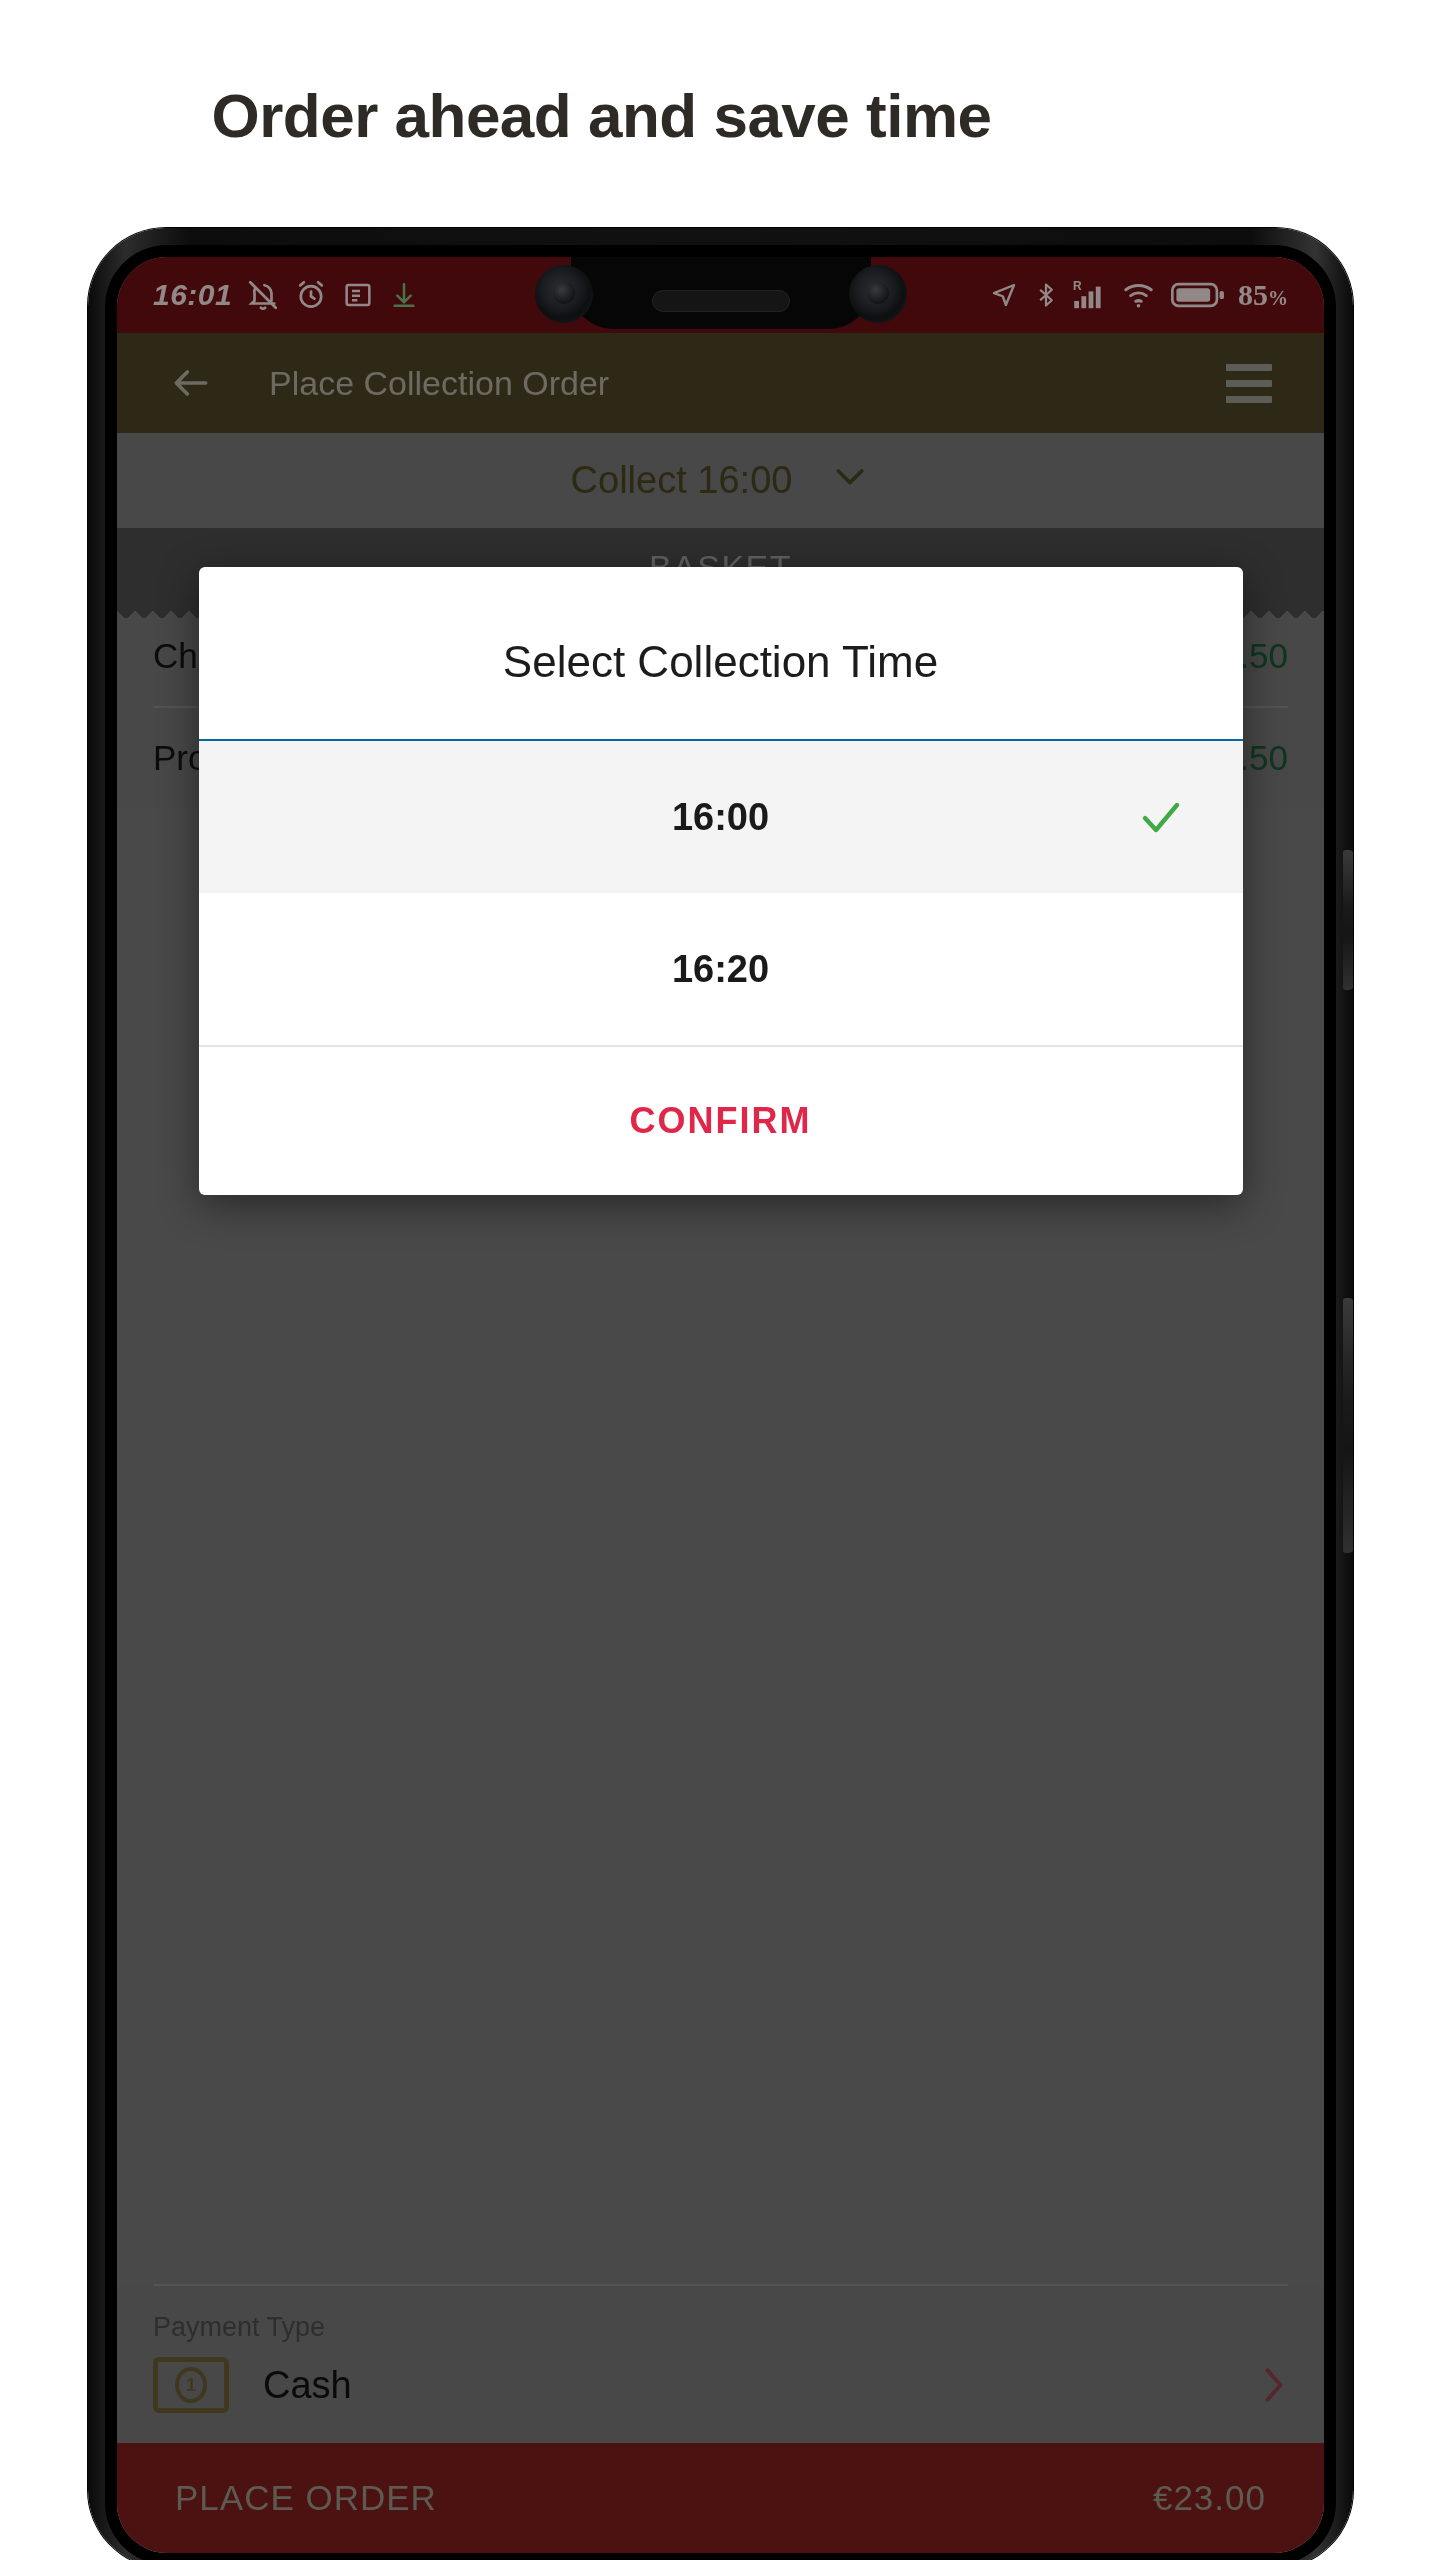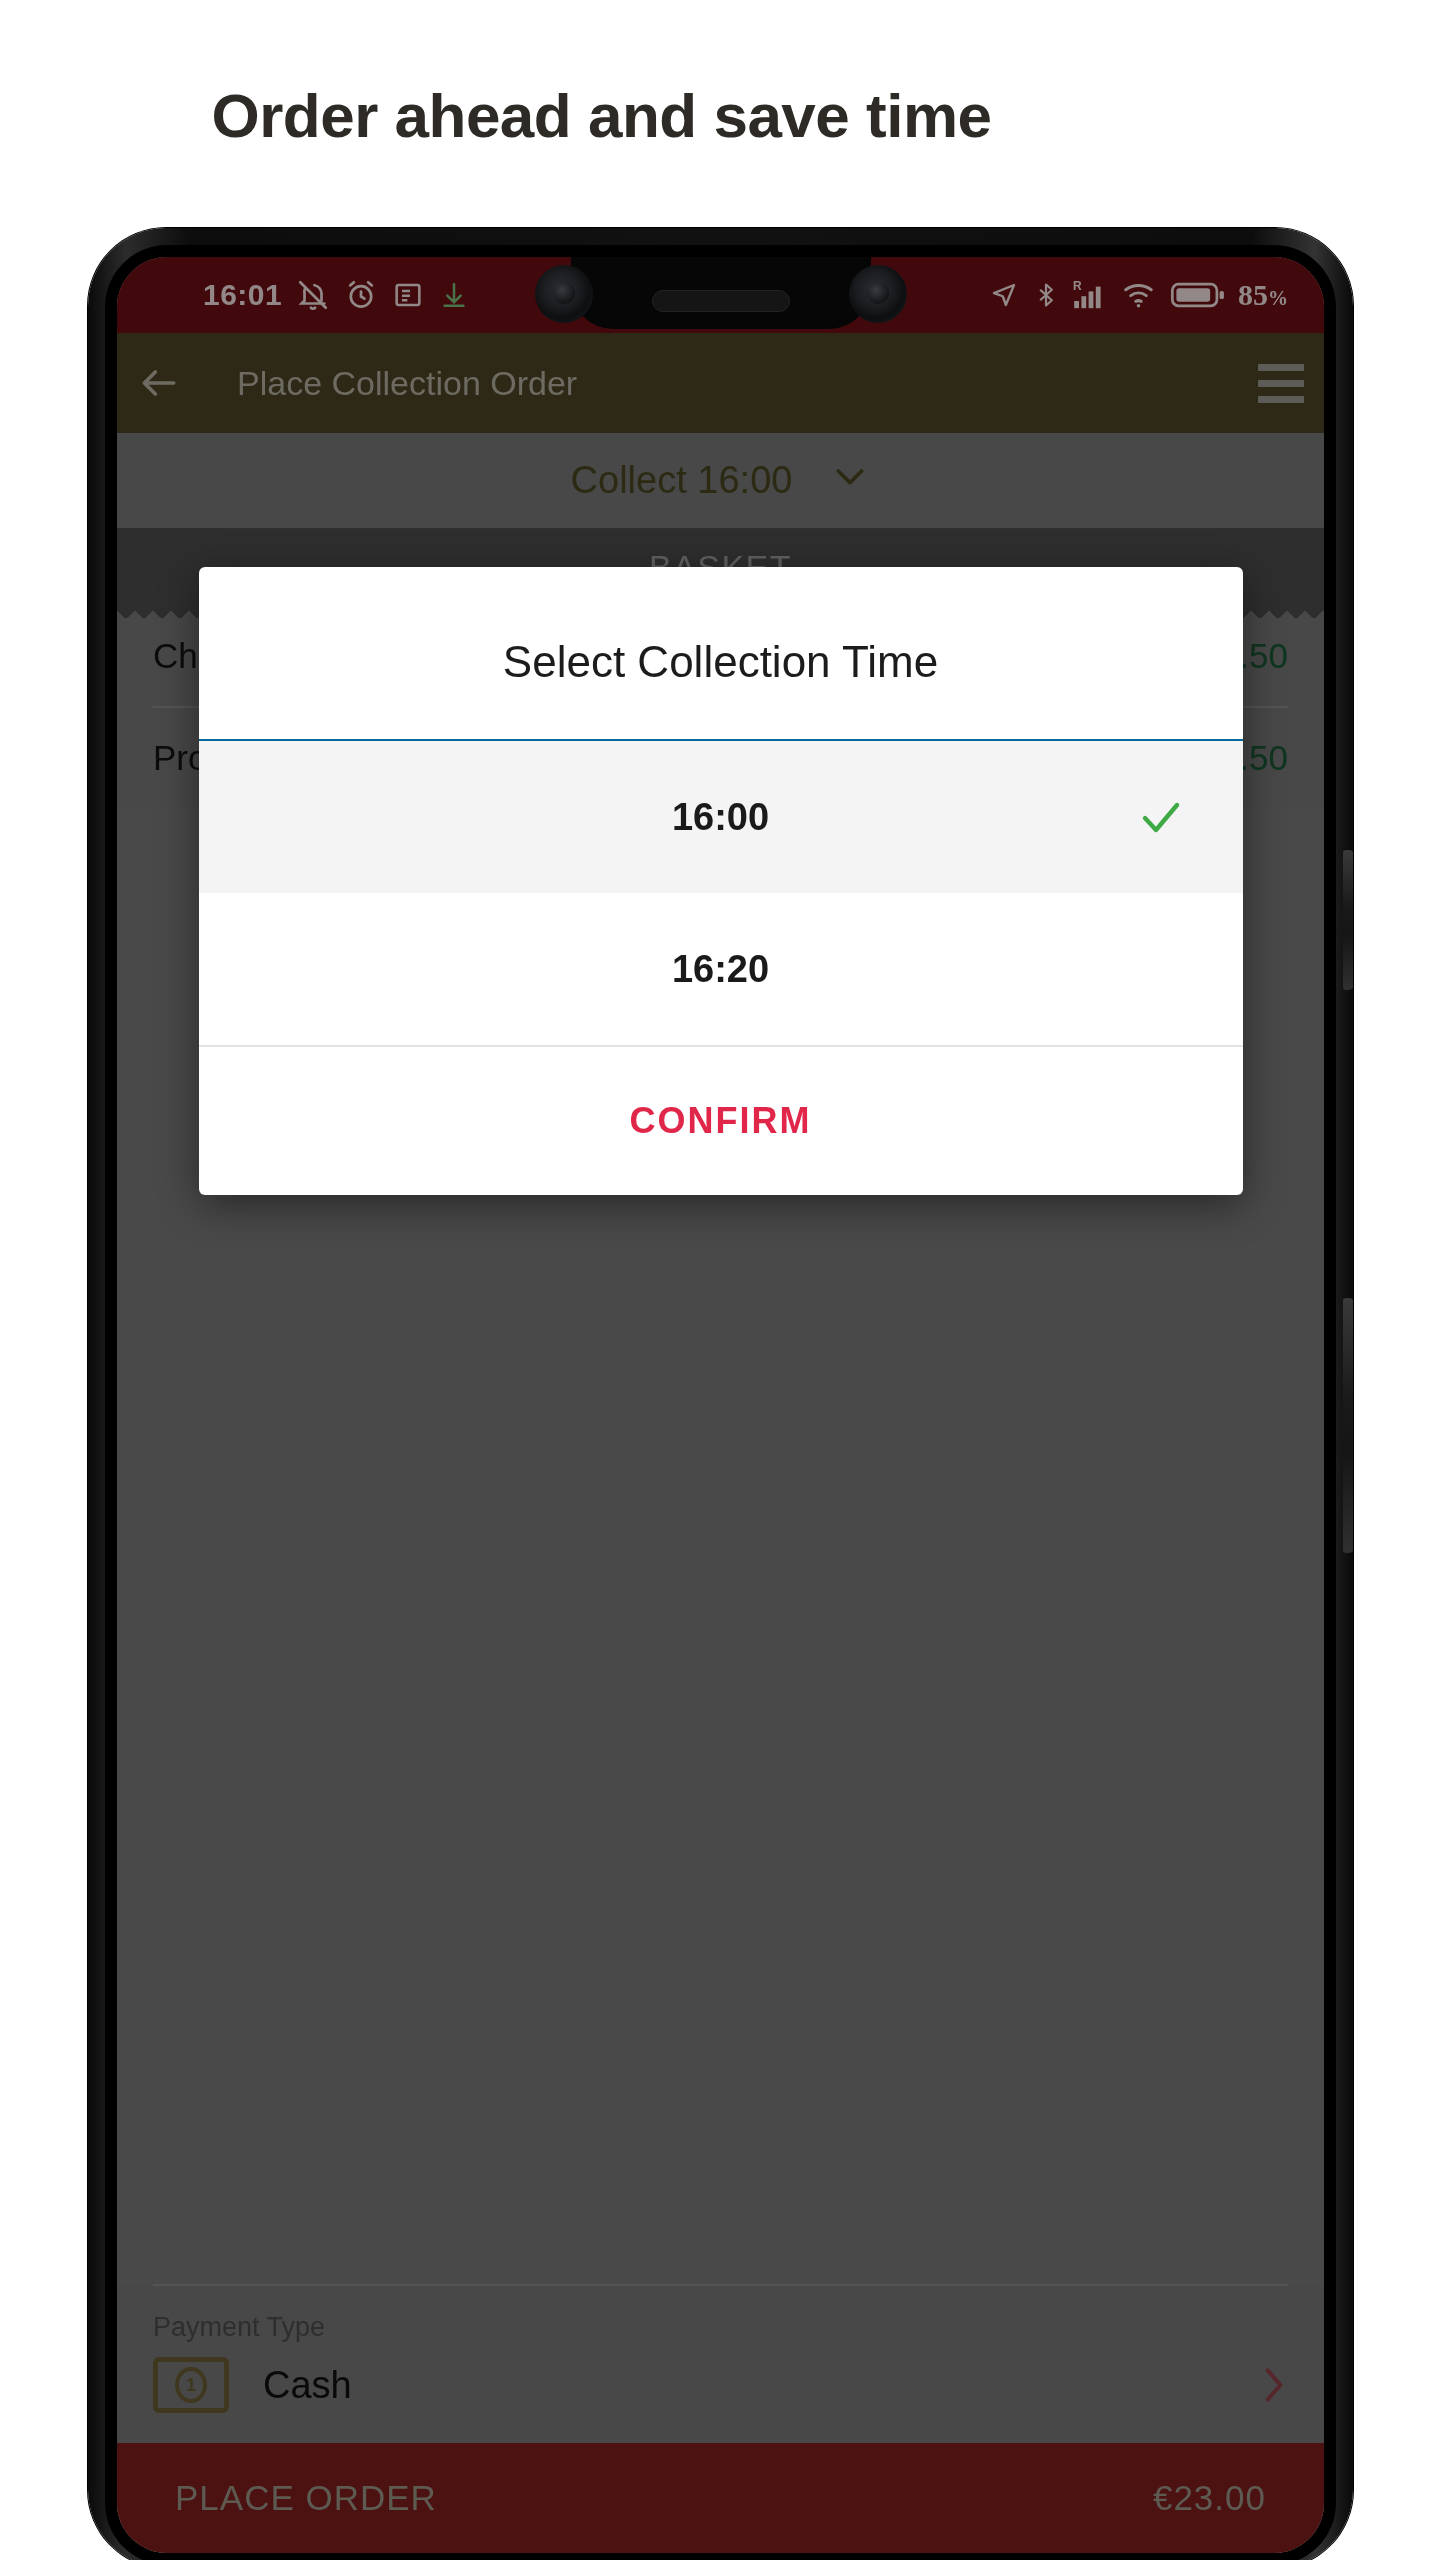--- a/index.html
+++ b/index.html
@@ -86,21 +86,22 @@
     align-items: center;
     color: #f3e3e3;
     font-size: 27px;
     font-weight: 700;
     z-index: 5;
   }
   .sb-left {
     display: flex;
     align-items: center;
     gap: 14px;
-    margin-left: 86px;
+    margin-left: 36px;
+    font-style: italic;
   }
   .sb-right {
     display: flex;
     align-items: center;
     gap: 13px;
     margin-left: auto;
     margin-right: 36px;
   }
   .sb-time { font-size: 30px; font-weight: 700; letter-spacing: 0.5px; }
   .sb-icon { display: flex; align-items: center; }
@@ -146,21 +147,21 @@
     border: 1px solid #3b3b3b;
     margin-top: 22px;
   }
 
   
   .appbar {
     height: 100px;
     background: #4b4526;
     display: flex;
     align-items: center;
-    padding: 0 20px;
+    padding: 0 52px;
     position: relative;
   }
   .appbar-title {
     color: #b6b1a4;
     font-size: 34px;
     font-weight: 400;
     margin-left: 56px;
   }
   .back-arrow { width: 44px; height: 44px; }
   .hamburger {

